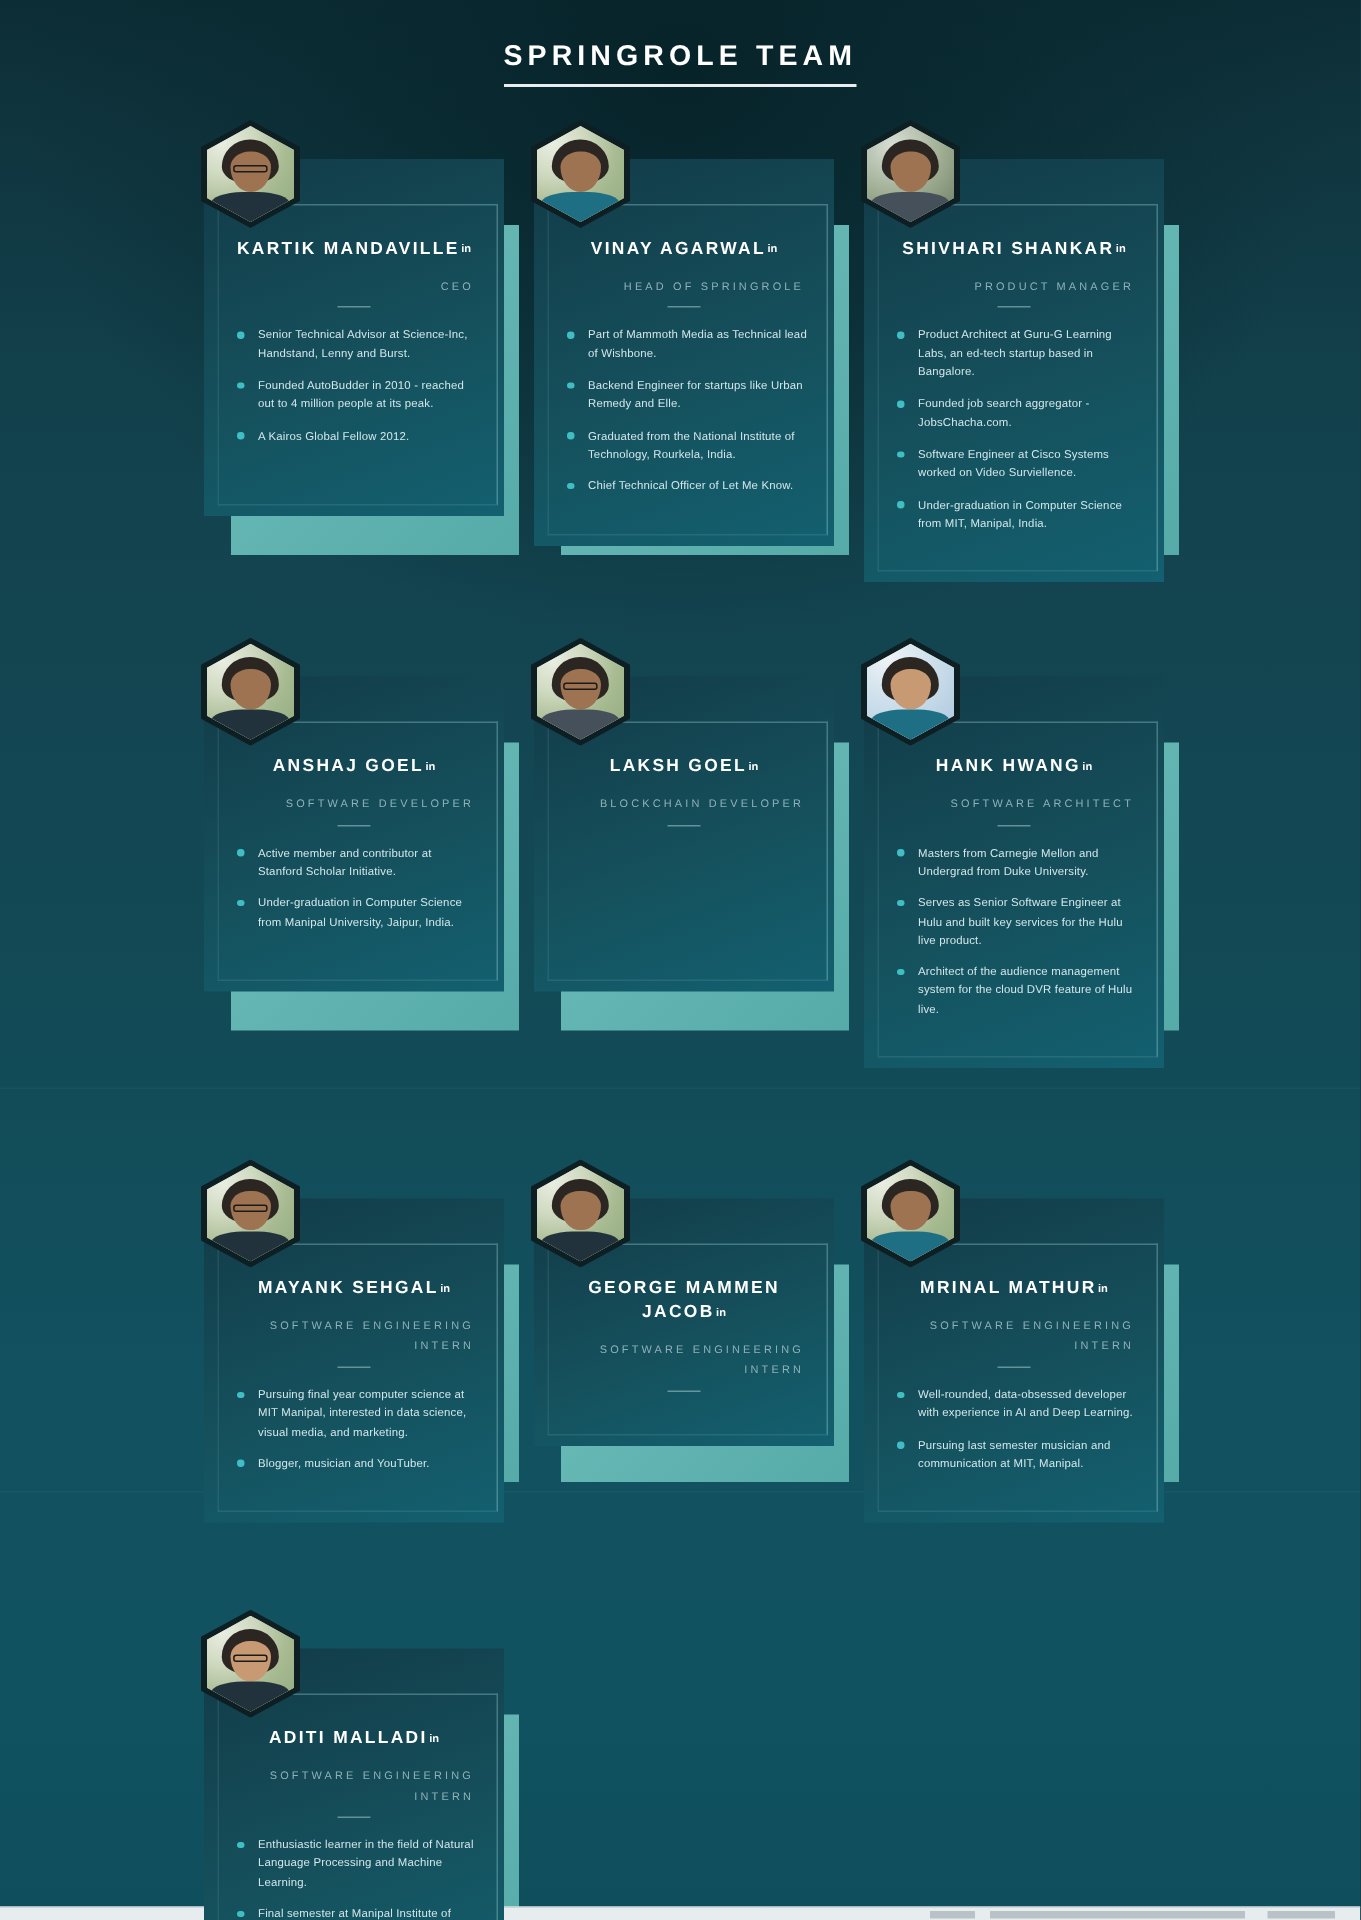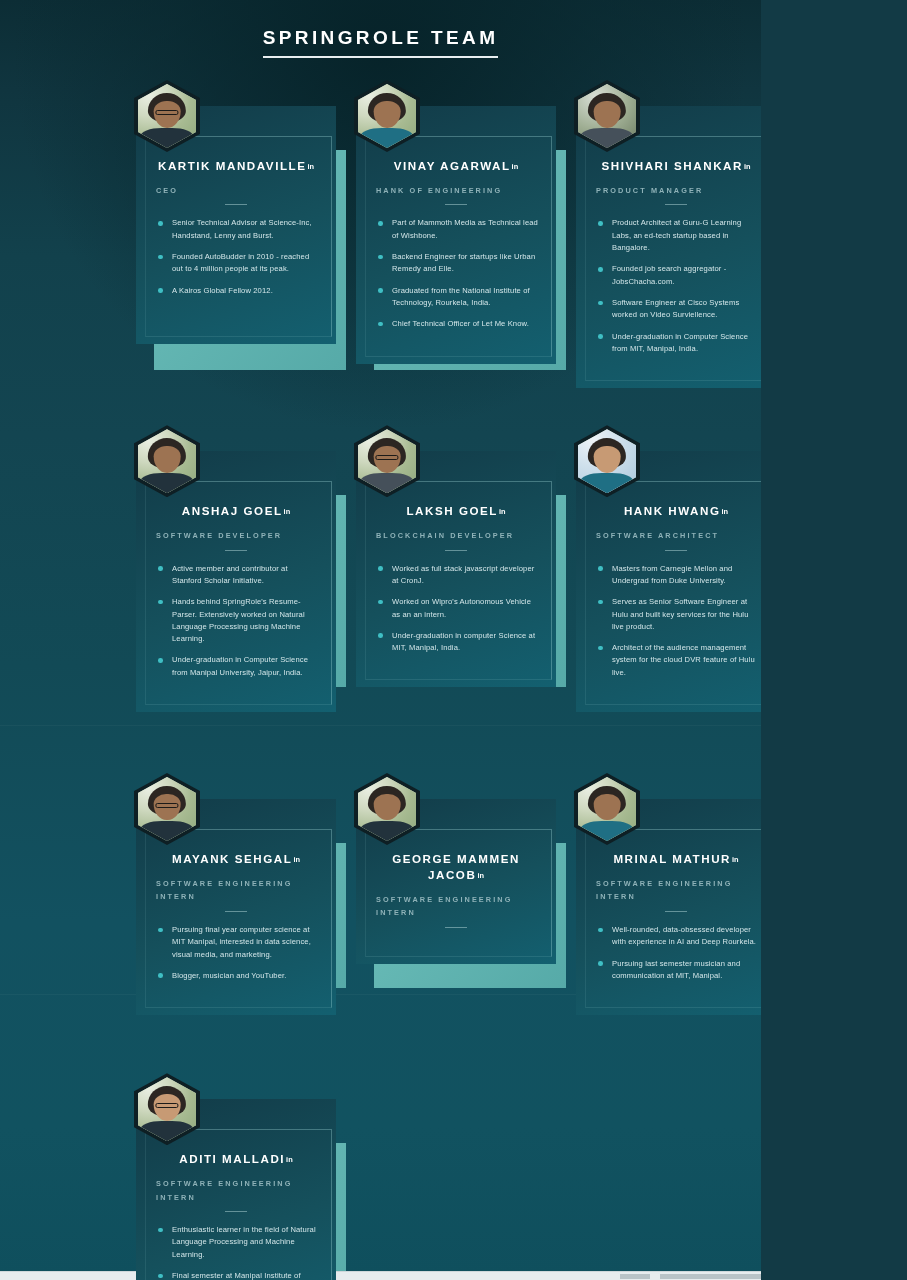--- a/index.html
+++ b/index.html
@@ -12,21 +12,21 @@
 
   body {
     font-family: "Liberation Sans", sans-serif;
     background: #123a45;
     position: relative;
   }
 
   
   #page {
     position: relative;
-    width: 761px;
+    width: 907px;
     height: 1280px;
     background:
       radial-gradient(ellipse 62% 38% at 50% 4%, rgba(6,34,40,0.92) 0%, rgba(9,40,47,0.55) 45%, rgba(13,52,61,0.0) 78%),
       linear-gradient(180deg, #0c2d35 0%, #10353f 7%, #12414c 20%, #134551 34%, #124a56 52%, #125160 72%, #115260 88%, #0f4f5d 100%);
     overflow: hidden;
   }
 
   
   .band {
     position: absolute;
@@ -206,24 +206,24 @@
     display: inline-block;
     font-size: 7.4px;
     font-weight: bold;
     letter-spacing: 0;
     color: #ffffff;
     vertical-align: 1px;
     margin-left: 1px;
     font-family: "Liberation Sans", sans-serif;
   }
   .member-role {
-    text-align: left;
+    text-align: right;
     color: #8fb2b8;
     font-size: 7.3px;
-    font-weight: bold;
+    font-weight: normal;
     letter-spacing: 2.1px;
     line-height: 1.85;
     margin-bottom: 7px;
     padding: 0 6px;
   }
   .rule {
     width: 22px;
     height: 1px;
     background: rgba(180,215,218,0.5);
     margin: 0 auto 12px auto;
@@ -318,21 +318,21 @@
                 <div class="hex-inner">
                   <div class="photo">
                     <div class="bg "></div>
                     <div class="hair"></div>
                     <div class="face "></div>
                     <div class="body teal"></div>
                   </div>
                 </div>
               </div>
               <div class="member-name"><span>VINAY AGARWAL</span><span class="li-badge">in</span></div>
-              <div class="member-role">HANK OF ENGINEERING</div>
+              <div class="member-role">HEAD OF SPRINGROLE</div>
               <div class="rule"></div>
               <ul class="bullets">
                 <li>Part of Mammoth Media as Technical lead of Wishbone.</li>
                 <li>Backend Engineer for startups like Urban Remedy and Elle.</li>
                 <li>Graduated from the National Institute of Technology, Rourkela, India.</li>
                 <li>Chief Technical Officer of Let Me Know.</li>
               </ul>
             </div>
           </div>
         </div>
@@ -378,21 +378,20 @@
                     <div class="face "></div>
                     <div class="body "></div>
                   </div>
                 </div>
               </div>
               <div class="member-name"><span>ANSHAJ GOEL</span><span class="li-badge">in</span></div>
               <div class="member-role">SOFTWARE DEVELOPER</div>
               <div class="rule"></div>
               <ul class="bullets">
                 <li>Active member and contributor at Stanford Scholar Initiative.</li>
-                <li>Hands behind SpringRole's Resume-Parser. Extensively worked on Natural Language Processing using Machine Learning.</li>
                 <li>Under-graduation in Computer Science from Manipal University, Jaipur, India.</li>
               </ul>
             </div>
           </div>
         </div>
         <div class="col">
           <div class="member">
             <div class="offset-panel" style="height: 192px;"></div>
             <div class="card" style="min-height: 210px;">
               <div class="avatar-wrap">
@@ -403,25 +402,20 @@
                     <div class="hair"></div>
                     <div class="face "></div>
                     <div class="glasses"></div>
                     <div class="body grey"></div>
                   </div>
                 </div>
               </div>
               <div class="member-name"><span>LAKSH GOEL</span><span class="li-badge">in</span></div>
               <div class="member-role">BLOCKCHAIN DEVELOPER</div>
               <div class="rule"></div>
-              <ul class="bullets">
-                <li>Worked as full stack javascript developer at CronJ.</li>
-                <li>Worked on Wipro's Autonomous Vehicle as an an intern.</li>
-                <li>Under-graduation in computer Science at MIT, Manipal, India.</li>
-              </ul>
             </div>
           </div>
         </div>
         <div class="col">
           <div class="member">
             <div class="offset-panel" style="height: 192px;"></div>
             <div class="card" style="min-height: 210px;">
               <div class="avatar-wrap">
                 <div class="hex-outer"></div>
                 <div class="hex-inner">
@@ -505,21 +499,21 @@
                     <div class="hair"></div>
                     <div class="face "></div>
                     <div class="body teal"></div>
                   </div>
                 </div>
               </div>
               <div class="member-name"><span>MRINAL MATHUR</span><span class="li-badge">in</span></div>
               <div class="member-role">SOFTWARE ENGINEERING INTERN</div>
               <div class="rule"></div>
               <ul class="bullets">
-                <li>Well-rounded, data-obsessed developer with experience in AI and Deep Rourkela.</li>
+                <li>Well-rounded, data-obsessed developer with experience in AI and Deep Learning.</li>
                 <li>Pursuing last semester musician and communication at MIT, Manipal.</li>
               </ul>
             </div>
           </div>
         </div>
       </div>
       <div class="row" style="margin-bottom: 0px;">
         <div class="col">
           <div class="member">
             <div class="offset-panel" style="height: 179px;"></div>

